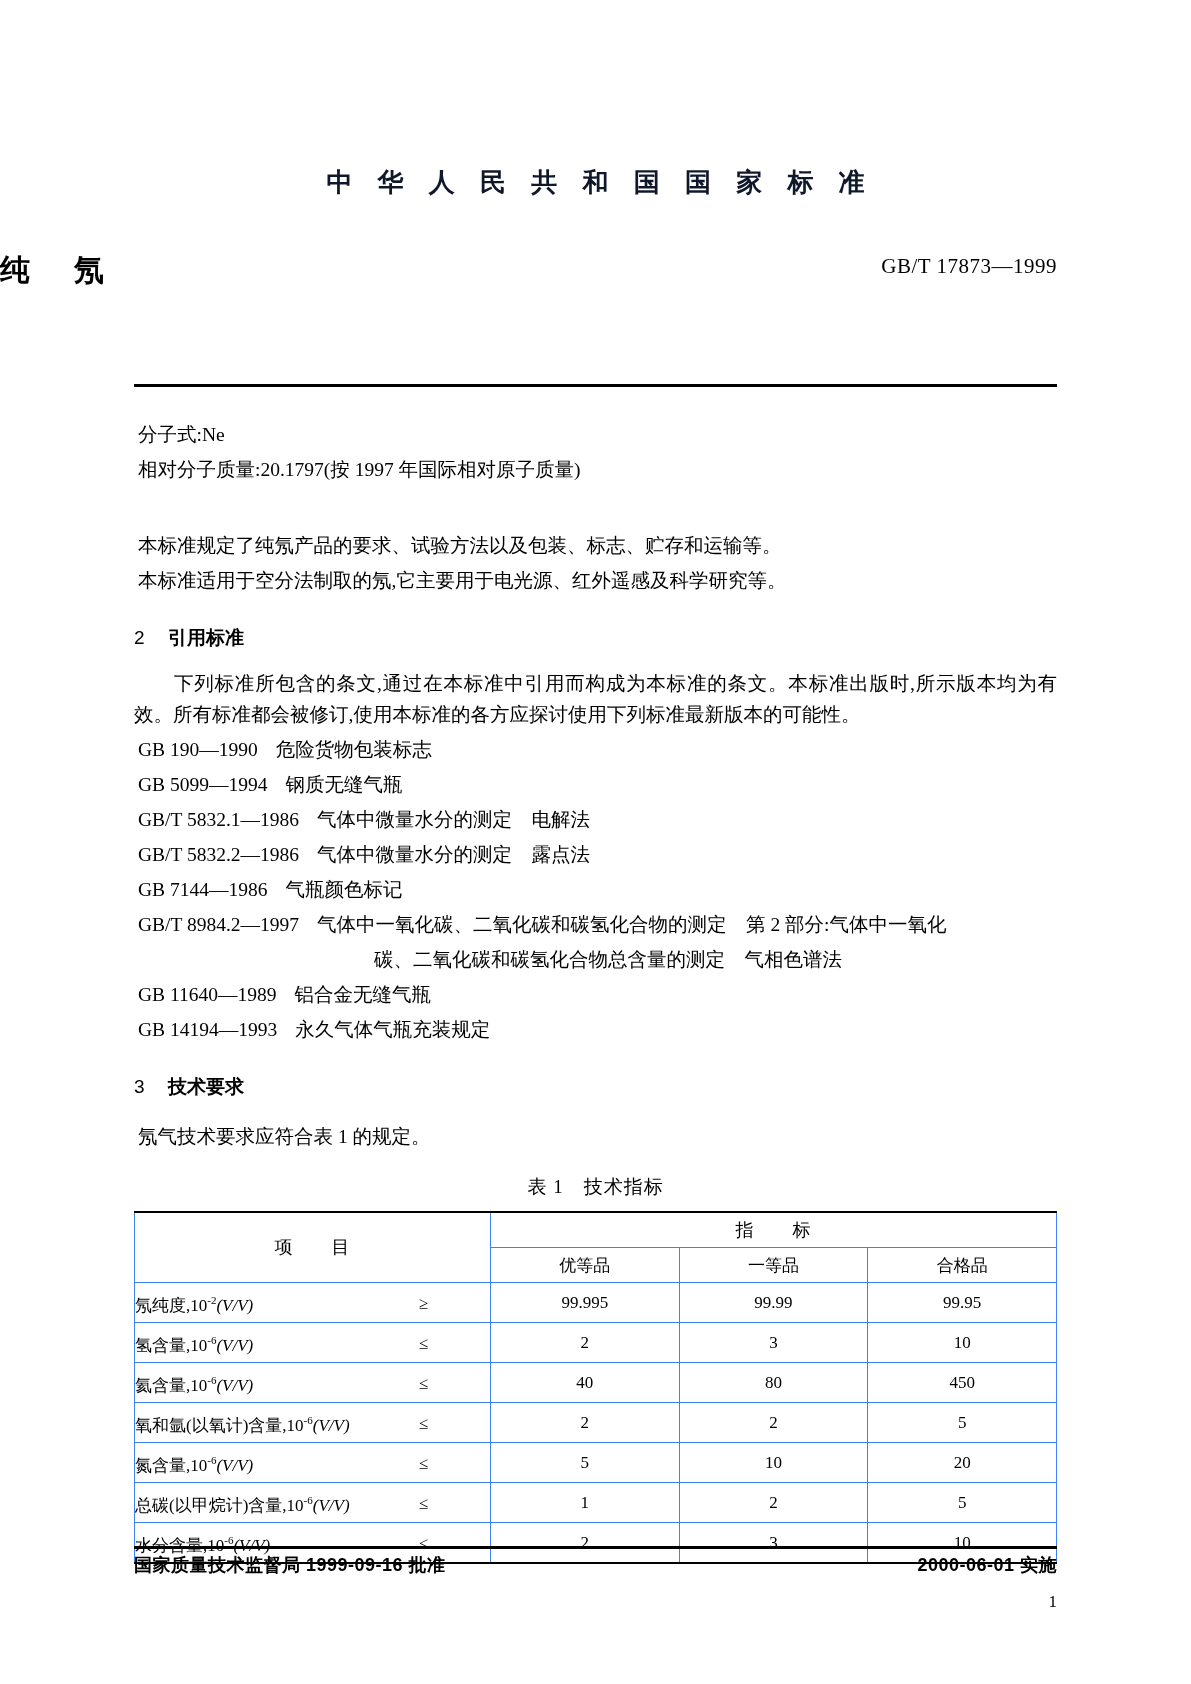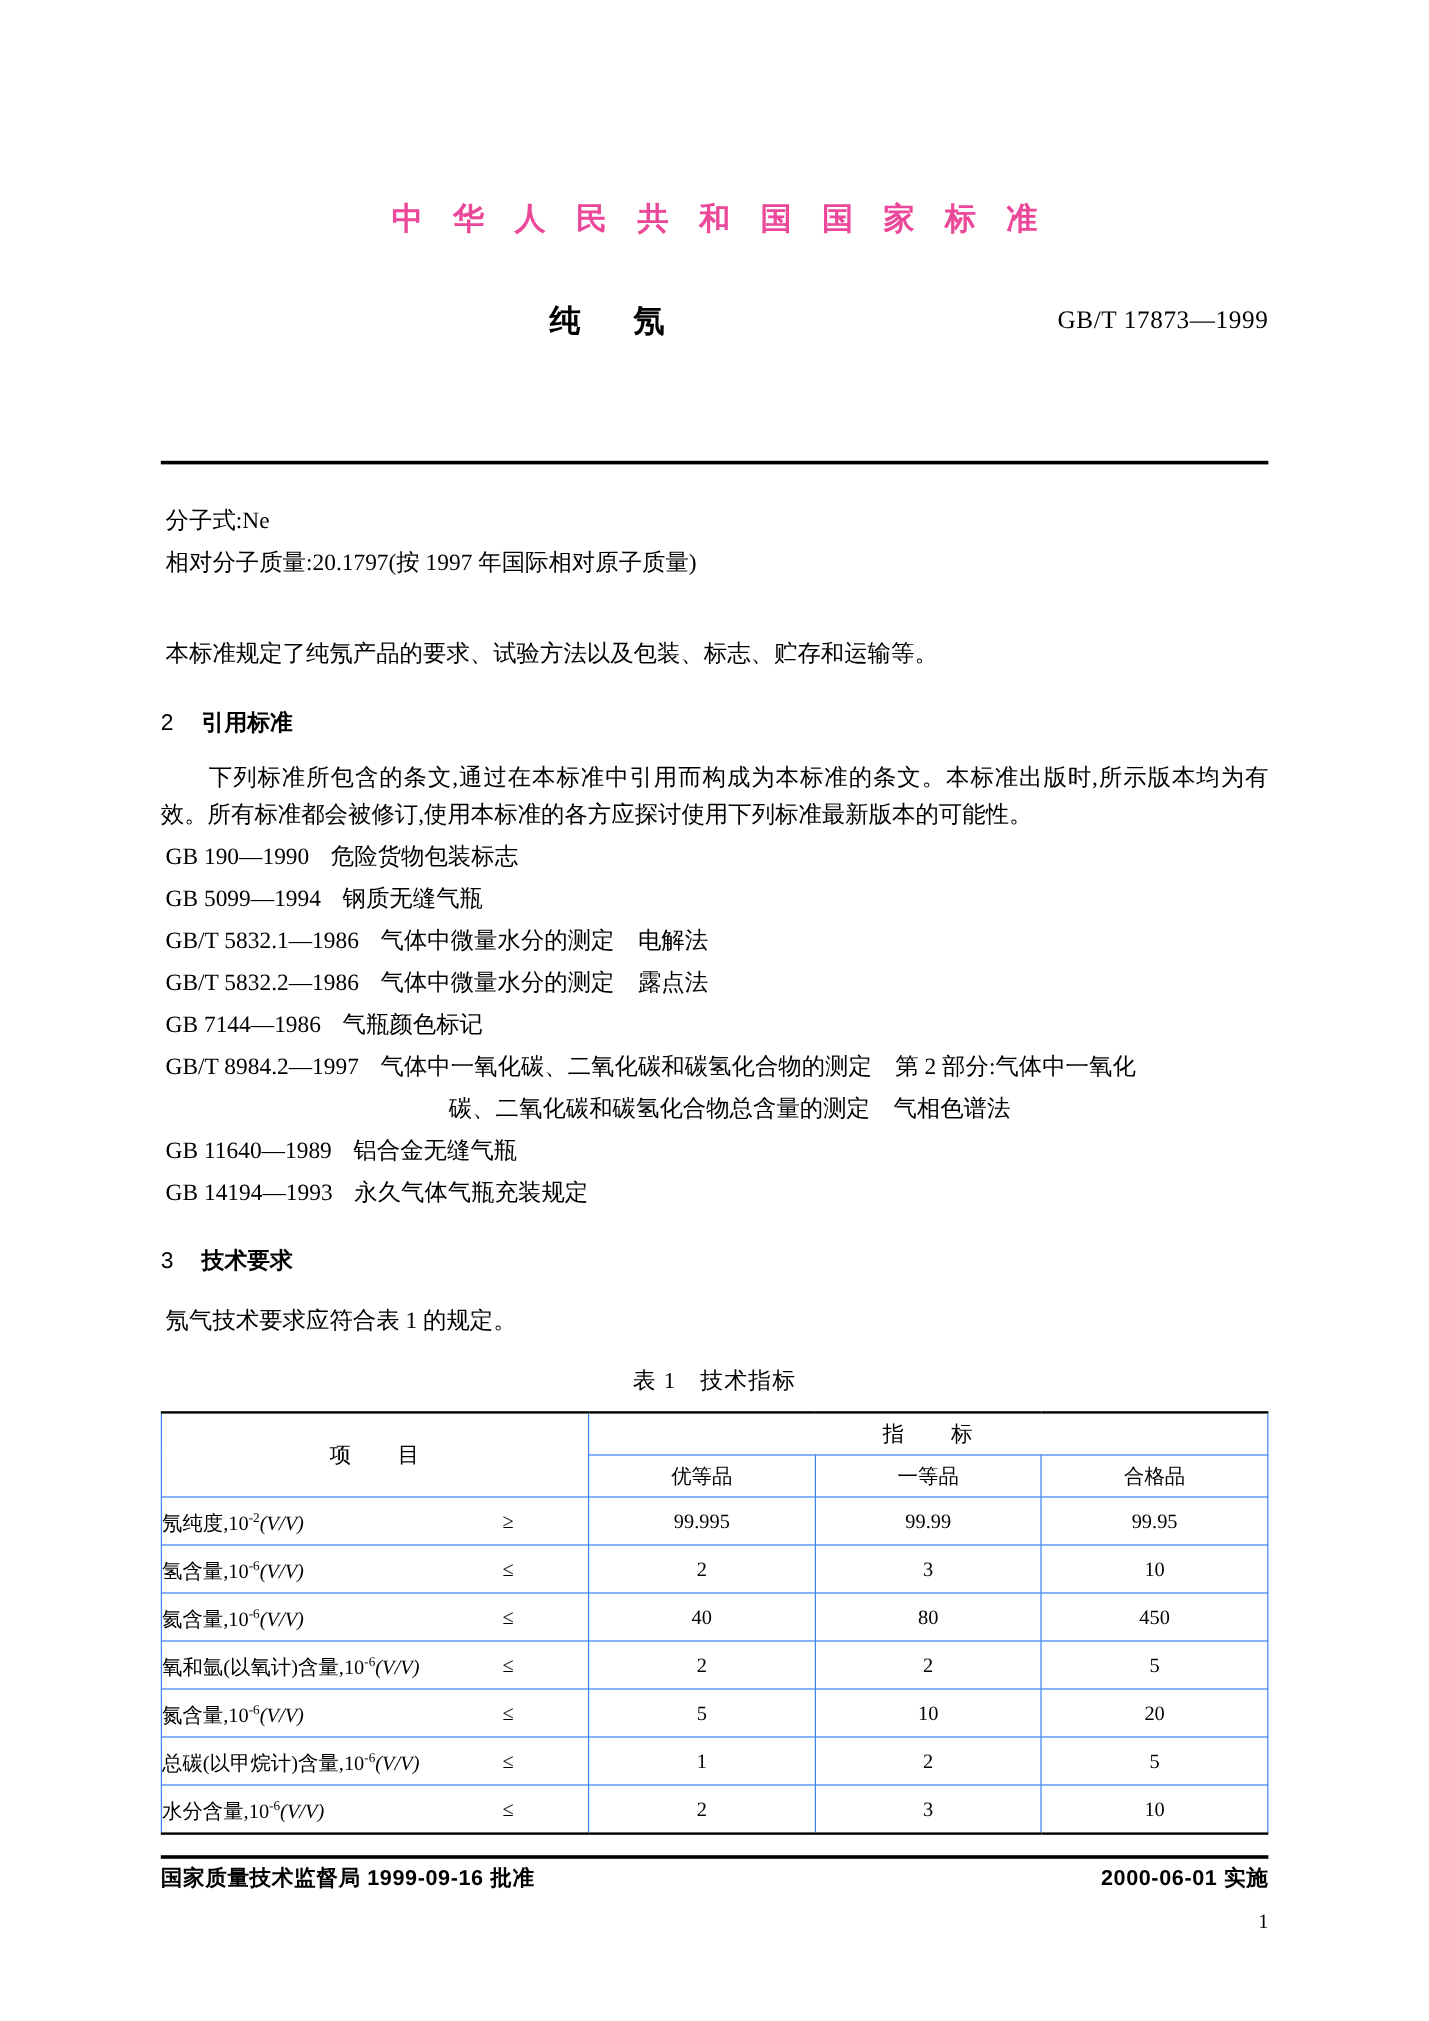--- a/index.html
+++ b/index.html
@@ -30,39 +30,39 @@
     top: 165px;
     width: 1191px;
     text-align: center;
   }
   .masthead-title {
     font-family: "Liberation Sans", "DejaVu Sans", sans-serif;
     font-weight: bold;
     font-size: 26px;
     letter-spacing: 9px;
     text-indent: 9px;
-    color: #ec4899;
+    color: #0f172a;
   }
 
   .title-row {
     position: absolute;
     left: 0;
     top: 250px;
     width: 1191px;
     height: 44px;
   }
   .doc-title {
     position: absolute;
     left: 0;
     top: 0;
     width: 1014px;
-    text-align: center;
+    text-align: left;
     font-family: "Liberation Sans", "DejaVu Sans", sans-serif;
     font-weight: bold;
-    font-size: 26px;
+    font-size: 30px;
     letter-spacing: 2px;
   }
   .doc-title .sp { display: inline-block; width: 42px; }
   .std-number {
     position: absolute;
     right: 134px;
     top: 4px;
     font-family: "Liberation Serif", "DejaVu Serif", serif;
     font-weight: normal;
     font-size: 21px;
@@ -252,20 +252,21 @@
 
     <div class="gap-s"></div>
 
     <p class="para ind1">分子式:Ne</p>
     <p class="para ind1">相对分子质量:20.1797(按 1997 年国际相对原子质量)</p>
 
     <div class="gap-m"></div>
 
     <div class="gap-s"></div>
     <p class="para ind1">本标准规定了纯氖产品的要求、试验方法以及包装、标志、贮存和运输等。</p>
+    <p class="para ind1">本标准适用于空分法制取的氖,它主要用于电光源、红外遥感及科学研究等。</p>
 
     <div class="gap-m"></div>
 
     <p class="clause-head">
       <span class="num">2</span><span>引用标准</span>
     </p>
     <div class="gap-s"></div>
     <p class="para-justify" style="text-indent:40px;">下列标准所包含的条文,通过在本标准中引用而构成为本标准的条文。本标准出版时,所示版本均为有效。所有标准都会被修订,使用本标准的各方应探讨使用下列标准最新版本的可能性。</p>
 
     <div id="ref-list">

